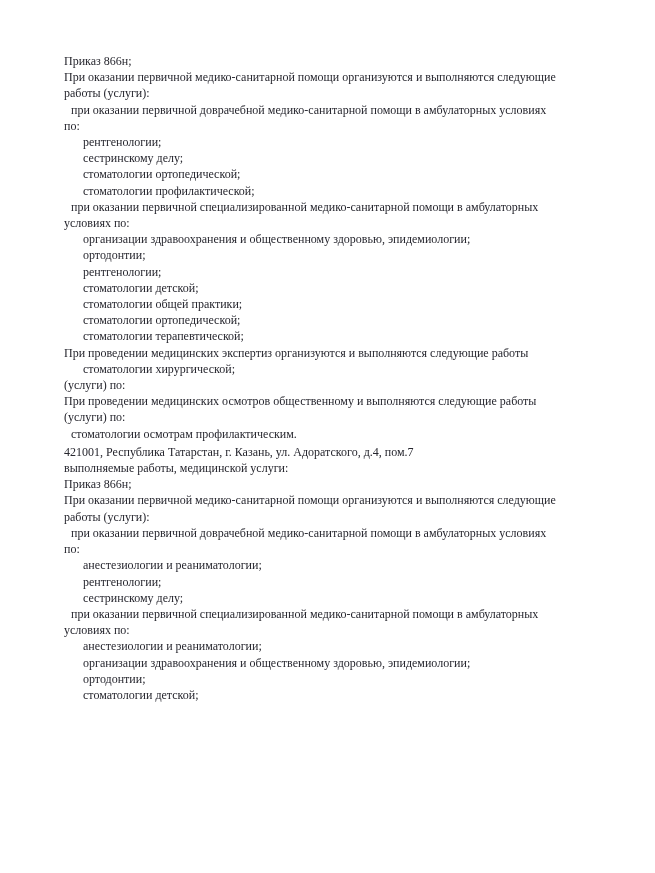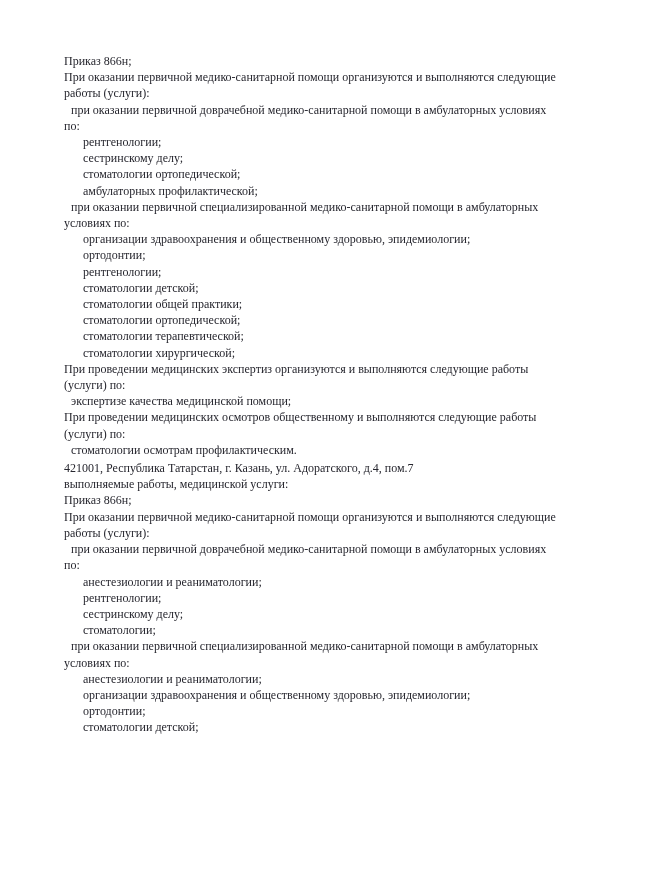--- a/index.html
+++ b/index.html
@@ -43,50 +43,48 @@
   <div class="doc" id="doc-root" style="color: rgb(38, 38, 46);">
       <div class="section">
         <div class="line indent-0">Приказ 866н;</div>
         <div class="line indent-0">При оказании первичной медико-санитарной помощи организуются и выполняются следующие</div>
         <div class="line indent-0">работы (услуги):</div>
         <div class="line indent-1">при оказании первичной доврачебной медико-санитарной помощи в амбулаторных условиях</div>
         <div class="line indent-0">по:</div>
         <div class="line indent-2">рентгенологии;</div>
         <div class="line indent-2">сестринскому делу;</div>
         <div class="line indent-2">стоматологии ортопедической;</div>
-        <div class="line indent-2">амбулаторных профилактической;</div>
+        <div class="line indent-2">стоматологии профилактической;</div>
         <div class="line indent-1">при оказании первичной специализированной медико-санитарной помощи в амбулаторных</div>
         <div class="line indent-0">условиях по:</div>
         <div class="line indent-2">организации здравоохранения и общественному здоровью, эпидемиологии;</div>
         <div class="line indent-2">ортодонтии;</div>
         <div class="line indent-2">рентгенологии;</div>
         <div class="line indent-2">стоматологии детской;</div>
         <div class="line indent-2">стоматологии общей практики;</div>
         <div class="line indent-2">стоматологии ортопедической;</div>
         <div class="line indent-2">стоматологии терапевтической;</div>
+        <div class="line indent-0">При проведении медицинских экспертиз организуются и выполняются следующие работы</div>
         <div class="line indent-2">стоматологии хирургической;</div>
-        <div class="line indent-0">При проведении медицинских экспертиз организуются и выполняются следующие работы</div>
         <div class="line indent-0">(услуги) по:</div>
-        <div class="line indent-1">экспертизе качества медицинской помощи;</div>
         <div class="line indent-0">При проведении медицинских осмотров общественному и выполняются следующие работы</div>
         <div class="line indent-0">(услуги) по:</div>
         <div class="line indent-1">стоматологии осмотрам профилактическим.</div>
       </div>
       <div class="section">
         <div class="line indent-0">421001, Республика Татарстан, г. Казань, ул. Адоратского, д.4, пом.7</div>
         <div class="line indent-0">выполняемые работы, медицинской услуги:</div>
         <div class="line indent-0">Приказ 866н;</div>
         <div class="line indent-0">При оказании первичной медико-санитарной помощи организуются и выполняются следующие</div>
         <div class="line indent-0">работы (услуги):</div>
         <div class="line indent-1">при оказании первичной доврачебной медико-санитарной помощи в амбулаторных условиях</div>
         <div class="line indent-0">по:</div>
         <div class="line indent-2">анестезиологии и реаниматологии;</div>
         <div class="line indent-2">рентгенологии;</div>
         <div class="line indent-2">сестринскому делу;</div>
-        <div class="line indent-2">стоматологии;</div>
         <div class="line indent-1">при оказании первичной специализированной медико-санитарной помощи в амбулаторных</div>
         <div class="line indent-0">условиях по:</div>
         <div class="line indent-2">анестезиологии и реаниматологии;</div>
         <div class="line indent-2">организации здравоохранения и общественному здоровью, эпидемиологии;</div>
         <div class="line indent-2">ортодонтии;</div>
         <div class="line indent-2">стоматологии детской;</div>
       </div>
     </div>
 </div>
 

